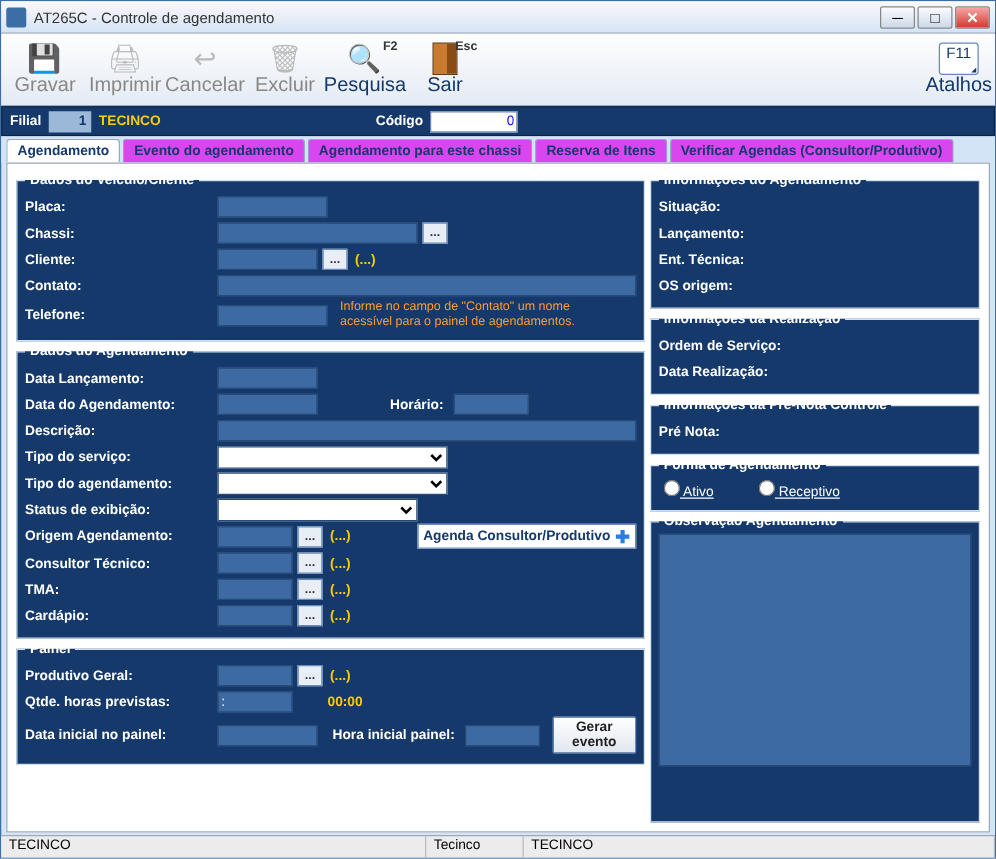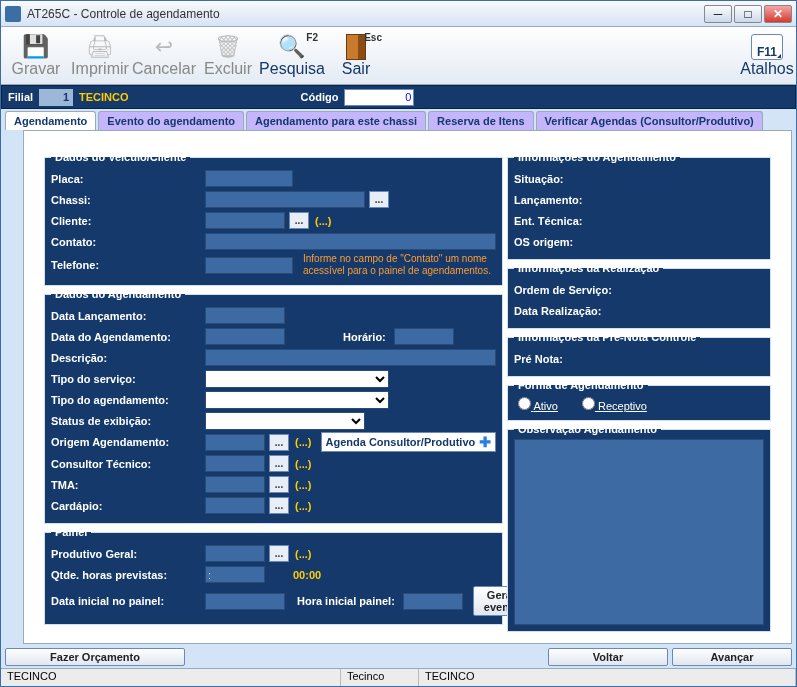--- a/index.html
+++ b/index.html
@@ -14,34 +14,34 @@
   .win-btn.close { background: linear-gradient(to bottom,#f5a6a6,#d43a2f); color:#fff; font-weight:bold; }
 
   .toolbar { background: linear-gradient(to bottom,#fefefe,#e4ebf4); height: 58px; display: flex; align-items: stretch; border-bottom: 1px solid #9ab; padding: 2px 4px; gap: 2px; }
   .tbtn { width: 62px; display: flex; flex-direction: column; align-items: center; justify-content: center; border: 1px solid transparent; border-radius: 3px; position: relative; }
   .tbtn .tb-icon { width: 26px; height: 26px; display:flex; align-items:center; justify-content:center; font-size:22px; }
   .tbtn .tb-label { font-size: 16px; color:#888; }
   .tbtn.enabled .tb-label { color:#14396a; }
   .tbtn .kb { position:absolute; top:2px; right:4px; font-size:10px; font-weight:bold; color:#333; }
   .toolbar .spacer { flex:1; }
   .tbtn.f11 { width:50px; }
-  .fkey-box { width:32px; height:26px; border:1px solid #6a89b8; border-radius:3px; background:#fff; display:flex; align-items:flex-end; justify-content:center; font-weight:bold; color:#14396a; font-size:12px; position:relative;}
+  .fkey-box { width:32px; height:26px; border:1px solid #6a89b8; border-radius:3px; background:#fff; display:flex; align-items:flex-start; justify-content:center; font-weight:normal; color:#14396a; font-size:12px; position:relative;}
   .fkey-box .tri { position:absolute; bottom:1px; right:1px; width:0; height:0; border-left:4px solid transparent; border-bottom:4px solid #14396a; }
 
   .infobar { background:#14396a; color:#fff; height:24px; display:flex; align-items:center; padding:0 6px; gap:6px; font-weight:bold; font-size:11px; border:1px solid #0b2344; }
   .infobar .lbl { color:#fff; }
   .infobar .val-filial { background:#9bb8d9; color:#14396a; width:34px; height:17px; display:inline-flex; align-items:center; justify-content:flex-end; padding-right:4px; }
   .infobar .val-filial-name { color:#ffcc00; font-weight:bold; }
   .infobar .codigo-input { background:#fff; width:70px; height:17px; border:1px solid #6a89b8; color:#00f; text-align:right; padding-right:2px; font-size:11px; }
 
   .tabs { display:flex; padding:2px 4px 0 4px; gap:2px; background:#d4e4f7; }
-  .tab { background:#c4b5fd; border:1px solid #9ab; border-bottom:none; padding:3px 8px; border-radius:3px 3px 0 0; font-size:11px; font-weight:bold; color:#14396a; cursor:pointer; white-space:nowrap;}
+  .tab { background:#d946ef; border:1px solid #9ab; border-bottom:none; padding:3px 8px; border-radius:3px 3px 0 0; font-size:11px; font-weight:bold; color:#14396a; cursor:pointer; white-space:nowrap;}
   .tab.active { background:#fff; }
 
-  .content { flex:1; background:#fff; margin:0 4px 2px 22px; border:1px solid #9ab; padding:20px; display:flex; gap:4px; overflow:hidden; }
+  .content { flex:1; background:#fff; margin:0 4px 2px 4px; border:1px solid #9ab; padding:7px; display:flex; gap:4px; overflow:hidden; }
   .col-left { flex:1; display:flex; flex-direction:column; gap:2px; min-width:0;}
   .col-right { width:264px; display:flex; flex-direction:column; gap:2px; }
 
   fieldset { border:1px solid #cfe0f0; background:#14396a; color:#fff; padding:4px 6px 6px 6px; }
   legend { color:#fff; padding:0 4px; font-weight:bold; font-size:11px;}
   .row { display:flex; align-items:center; gap:4px; margin:2px 0; min-height:19px;}
   .flabel { color:#fff; font-weight:bold; font-size:11px; width:150px; flex-shrink:0;}
   .flabel.narrow { width:auto; margin-right:4px;}
   .inp { background:#3d6aa3; border:1px solid #2a4b76; height:17px; color:#fff; font-size:11px; padding:0 2px; }
   .inp.w60 { width:60px;}
@@ -50,21 +50,21 @@
   .inp.w160 { width:160px;}
   .inp.w180 { width:184px;}
   .inp.flex { flex:1; }
   .btn-dots { width:20px; height:17px; background:#e8eef6; border:1px solid #6a89b8; font-size:10px; line-height:13px; text-align:center; color:#333; cursor:pointer; font-weight:bold; }
   .paren { color:#ffcc00; font-weight:bold; margin-left:2px;}
   .hint { color:#ff9c33; font-size:10px; line-height:1.2; }
   select.inp { background:#fff; color:#000; height:18px;}
   .btn { background:linear-gradient(to bottom,#fefefe,#e1e7ef); border:1px solid #6a89b8; padding:2px 10px; font-size:11px; font-weight:bold; color:#222; cursor:pointer; border-radius:2px; }
   .btn-agenda { background:#fff; border:1px solid #6a89b8; padding:1px 4px; display:flex; align-items:center; gap:4px; font-size:11px; font-weight:bold; color:#14396a;}
   .plus { color:#2a7de1; font-size:14px; font-weight:bold;}
-  .radio-row { display:flex; gap:24px; padding:2px 4px; align-items:flex-end;}
+  .radio-row { display:flex; gap:36px; padding:2px 4px; align-items:flex-end;}
   .radio-row label { color:#fff; text-decoration:underline; font-size:11px; cursor:pointer;}
   textarea.obs { width:100%; height:186px; background:#3d6aa3; border:1px solid #2a4b76; color:#fff; resize:none; font-size:11px;}
   .time-gold { color:#ffcc00; font-weight:bold; font-size:11px;}
 
   .bottombar { display:flex; gap:4px; padding:2px 4px; align-items:center; }
   .bottombar .btn { min-width:120px; }
   .bottombar .spacer { flex:1; }
 
   .statusbar { display:flex; border-top:1px solid #9ab; background:#ececec; height:18px; font-size:11px; }
   .statusbar .cell { border-right:1px solid #bbb; padding:1px 6px; flex:0 0 auto;}
@@ -311,26 +311,20 @@
       </fieldset>
 
       <fieldset style="flex:1; display:flex; flex-direction:column;">
         <legend>Observação Agendamento</legend>
         <textarea class="obs" style=""></textarea>
       </fieldset>
 
     </div>
   </div>
 
-  <div class="bottombar">
-    <button class="btn" style="min-width:180px">Fazer Orçamento</button>
-    <div class="spacer"></div>
-    <button class="btn">Voltar</button>
-    <button class="btn">Avançar</button>
-  </div>
 
   <div class="statusbar">
     <div class="cell c1">TECINCO</div>
     <div class="cell c2">Tecinco</div>
     <div class="cell c3">TECINCO</div>
   </div>
 
 </div>
 
 </body></html>

